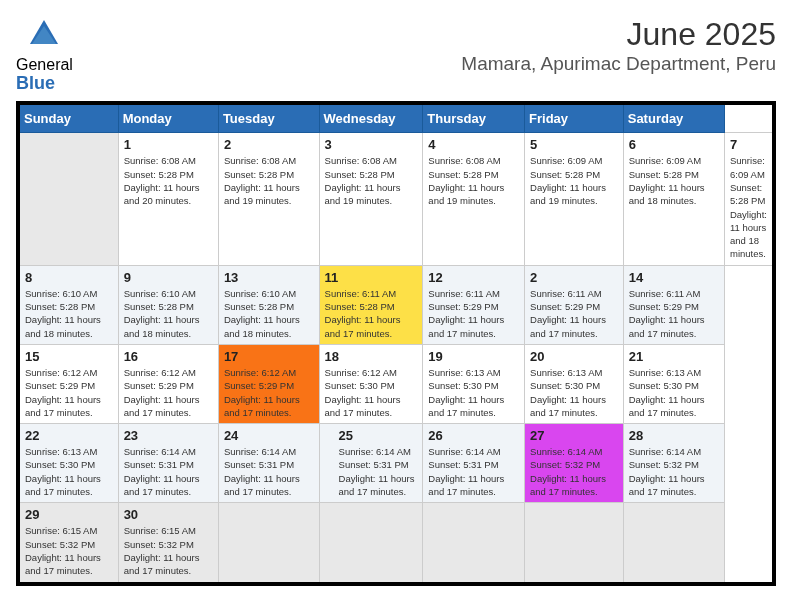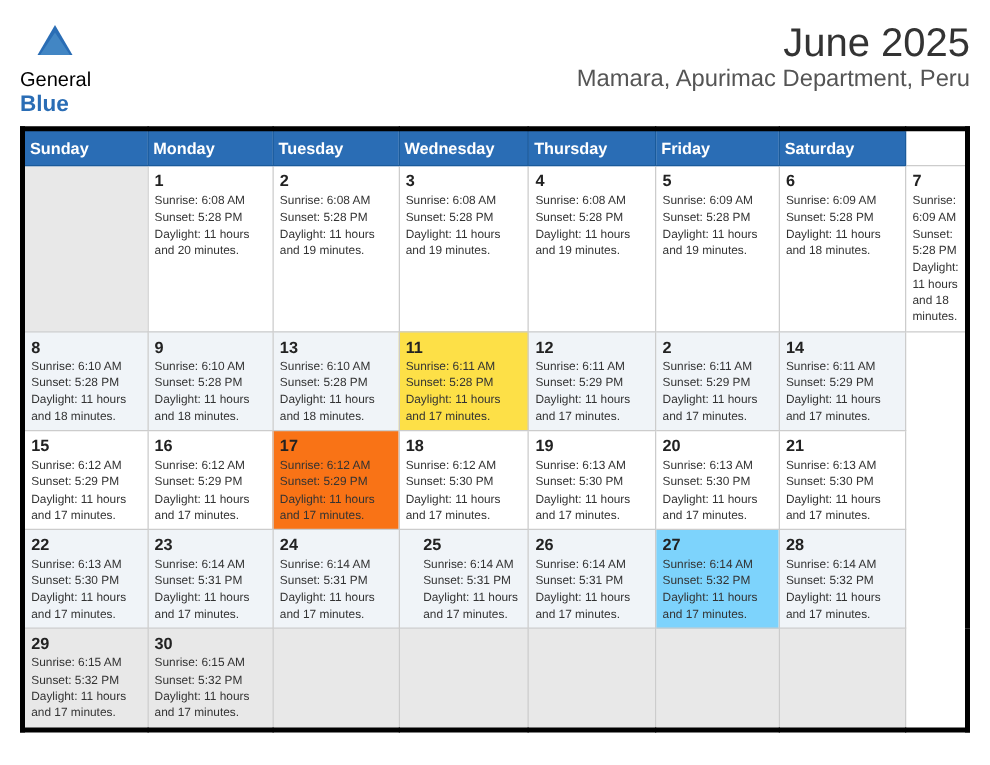--- a/index.html
+++ b/index.html
@@ -233,21 +233,21 @@
           <div class="day-info">Sunrise: 6:14 AM<br>Sunset: 5:31 PM<br>Daylight: 11 hours and 17 minutes.</div>
         </td>
         <td style="background: rgb(240, 244, 248); padding-left: 19px;">
           <span class="day-number">25</span>
           <div class="day-info">Sunrise: 6:14 AM<br>Sunset: 5:31 PM<br>Daylight: 11 hours and 17 minutes.</div>
         </td>
         <td style="background: rgb(240, 244, 248);">
           <span class="day-number">26</span>
           <div class="day-info">Sunrise: 6:14 AM<br>Sunset: 5:31 PM<br>Daylight: 11 hours and 17 minutes.</div>
         </td>
-        <td style="background: #7dd3fc;">
+        <td style="background: #d946ef;">
           <span class="day-number">27</span>
           <div class="day-info">Sunrise: 6:14 AM<br>Sunset: 5:32 PM<br>Daylight: 11 hours and 17 minutes.</div>
         </td>
         <td style="background: rgb(240, 244, 248);">
           <span class="day-number">28</span>
           <div class="day-info">Sunrise: 6:14 AM<br>Sunset: 5:32 PM<br>Daylight: 11 hours and 17 minutes.</div>
         </td>
       </tr>
       <tr class="last-row">
         <td style="background: rgb(232, 232, 232);">

